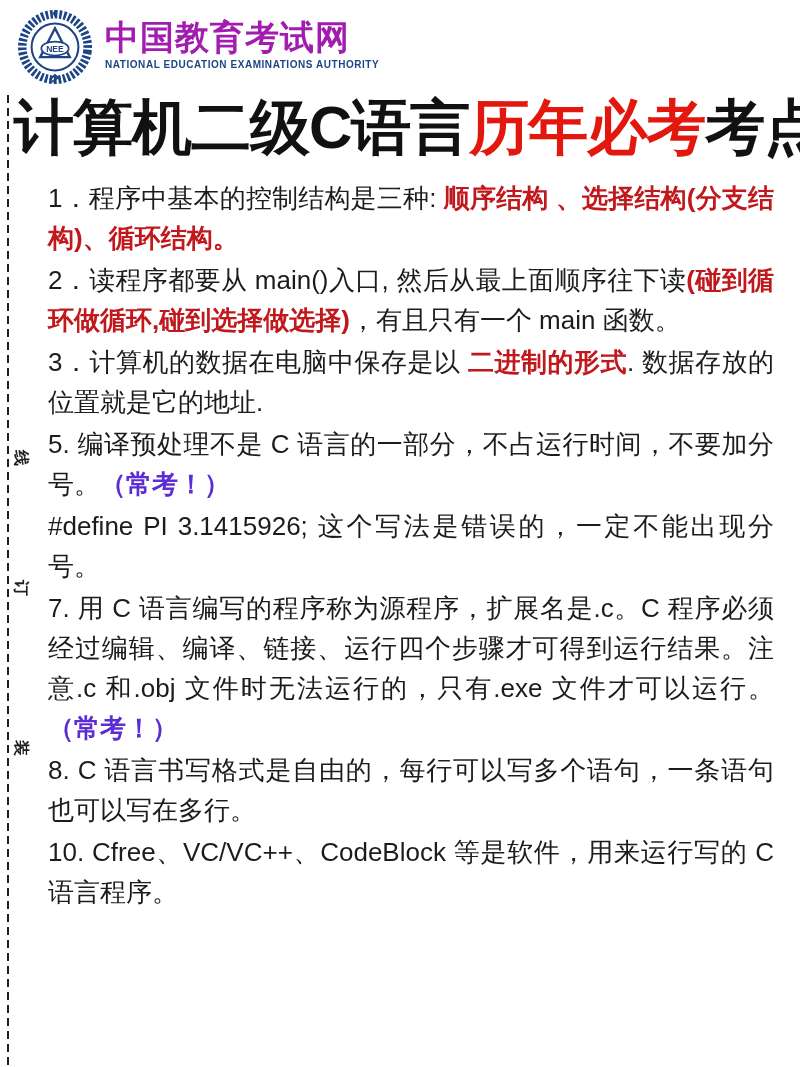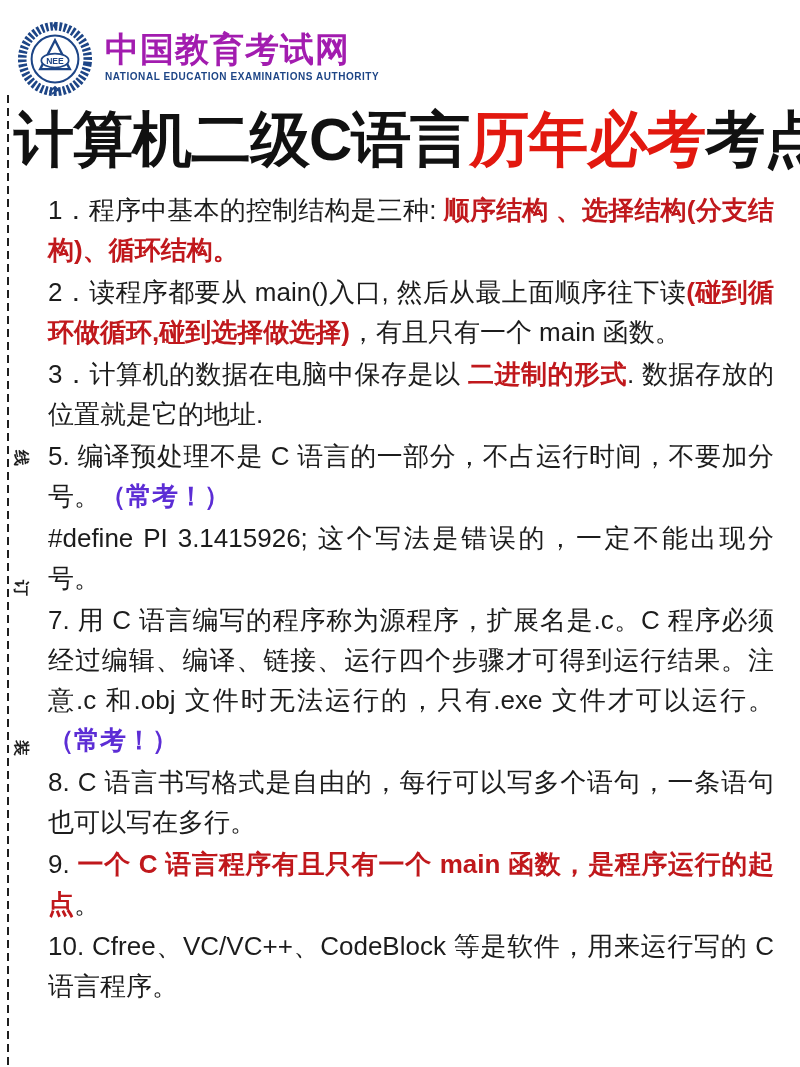--- a/index.html
+++ b/index.html
@@ -29,21 +29,21 @@
     color: #1f1f1f;
     text-align: center;
     line-height: 22px;
     transform: rotate(90deg);
   }
   .mark-xian { top: 447px; }
   .mark-ding { top: 577px; }
   .mark-zhuang { top: 737px; }
 
   
-  .header { padding: 20px 0 0 14px; display: flex; align-items: flex-start; }
+  .header { padding: 8px 0 0 14px; display: flex; align-items: flex-start; }
   .emblem { width: 82px; height: 78px; flex: 0 0 auto; }
   .logo-text { margin-left: 9px; padding-top: 11px; }
   .logo-cn {
     color: #a21caf;
     font-size: 34px;
     font-weight: 900;
     letter-spacing: 1px;
     line-height: 1.1;
   }
   .logo-en {
@@ -116,17 +116,16 @@
   <h1 class="title"><span>计算机二级C语言</span><span class="t-red">历年必考</span><span>考点</span></h1>
 
   <div class="content">
       <p class="para"><span class="seg-black">1．程序中基本的控制结构是三种: </span><span class="seg-red">顺序结构 、选择结构(分支结构)、循环结构。</span></p>
       <p class="para"><span class="seg-black">2．读程序都要从 main()入口, 然后从最上面顺序往下读</span><span class="seg-red">(碰到循环做循环,碰到选择做选择)</span><span class="seg-black">，有且只有一个 main 函数。</span></p>
       <p class="para"><span class="seg-black">3．计算机的数据在电脑中保存是以 </span><span class="seg-red">二进制的形式</span><span class="seg-black">. 数据存放的位置就是它的地址.</span></p>
       <p class="para"><span class="seg-black">5. 编译预处理不是 C 语言的一部分，不占运行时间，不要加分号。</span><span class="seg-purple">（常考！）</span></p>
       <p class="para"><span class="seg-black">#define PI 3.1415926; 这个写法是错误的，一定不能出现分号。</span></p>
       <p class="para"><span class="seg-black">7. 用 C 语言编写的程序称为源程序，扩展名是.c。C 程序必须经过编辑、编译、链接、运行四个步骤才可得到运行结果。注意.c 和.obj 文件时无法运行的，只有.exe 文件才可以运行。</span><span class="seg-purple">（常考！）</span></p>
       <p class="para"><span class="seg-black">8. C 语言书写格式是自由的，每行可以写多个语句，一条语句也可以写在多行。</span></p>
-      <p class="para"><span class="seg-black">9. </span><span class="seg-red">一个 C 语言程序有且只有一个 main 函数，是程序运行的起点</span><span class="seg-black">。</span></p>
       <p class="para"><span class="seg-black">10. Cfree、VC/VC++、CodeBlock 等是软件，用来运行写的 C 语言程序。</span></p>
     </div>
 
 </div>
 
 </body></html>

